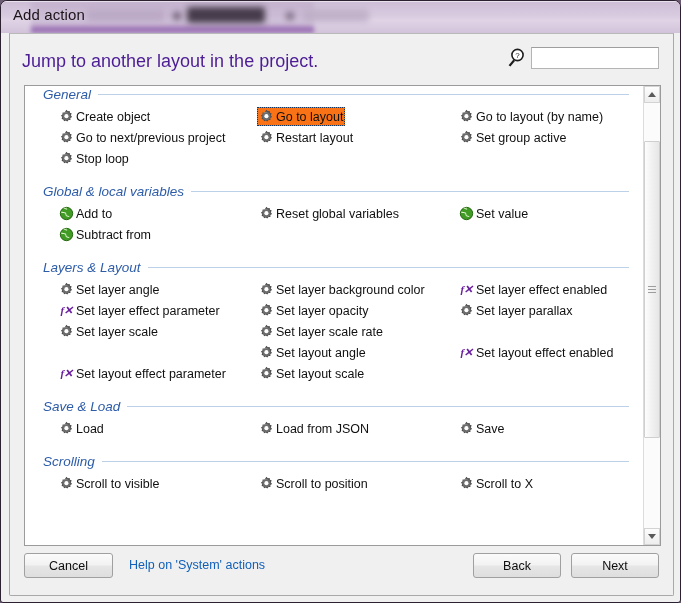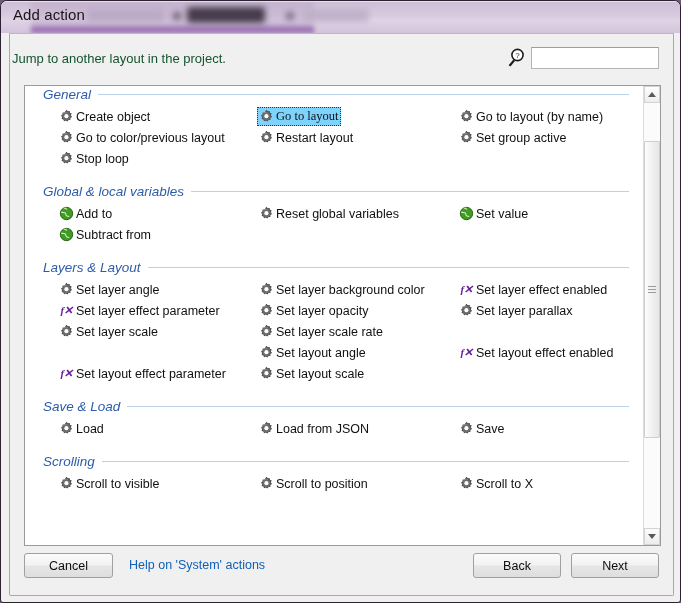--- a/index.html
+++ b/index.html
@@ -93,23 +93,23 @@
     background: #f0f0f0;
     border: 1px solid #a9a9a9;
     border-top: 1px solid #b9b9b9;
     box-sizing: border-box;
     border-radius: 0 0 2px 2px;
   }
 
   
   #desc {
     position: absolute;
-    left: 2px; top: 17px;
-    font-size: 13px;
-    color: #14532d;
+    left: 12px; top: 17px;
+    font-size: 18px;
+    color: #4c1d95;
     white-space: nowrap;
   }
   #search-wrap {
     position: absolute;
     right: 14px; top: 13px;
     display: flex;
     align-items: center;
   }
   #search-icon {
     width: 22px; height: 22px;
@@ -196,24 +196,23 @@
   }
   .cell.c0 { left: 32px; }
   .cell.c1 { left: 232px; }
   .cell.c2 { left: 432px; }
   .cell .lbl {
     font-size: 12.5px;
     color: #101010;
     padding-left: 2px;
   }
   .cell.selected {
-    background: #7dd3fc;
+    background: #f97316;
     outline: 1px dotted #17365d;
     outline-offset: -1px;
-    font-family: Liberation Serif, serif;
   }
   .icon {
     width: 15px; height: 15px;
     flex: 0 0 auto;
     display: block;
   }
   .icon-fx {
     width: 15px; height: 15px;
     flex: 0 0 auto;
     font-size: 12.5px;
@@ -376,21 +375,21 @@
                   </div>
                 </div>
                 <div class="row">
                   <div class="cell c0">
                     <svg class="icon" viewBox="0 0 16 16">
                       <path d="M8 0.9 9.3 2.5 11.4 2.0 11.6 4.1 13.6 4.9 12.6 6.7 13.9 8.4 12.1 9.5 12.2 11.6 10.1 11.6 8.9 13.4 7.2 12.3 5.3 13.1 4.8 11.1 2.8 10.6 3.3 8.6 2.1 7.0 3.8 5.9 3.8 3.8 5.9 3.9 7.0 2.1z" fill="#4a4a4a"></path>
                       <circle cx="7.9" cy="7.6" r="4.3" fill="#6d6d6d"></circle>
                       <circle cx="7.9" cy="7.6" r="2.2" fill="#ffffff"></circle>
                       <path d="M4.6 4.3a4.4 4.4 0 0 1 5.6-.6c-2.2-.4-4.1.0-5.6.6z" fill="#a6a6a6"></path>
                     </svg>
-                    <span class="lbl">Go to color/previous layout</span>
+                    <span class="lbl">Go to next/previous project</span>
                   </div>
                   <div class="cell c1">
                     <svg class="icon" viewBox="0 0 16 16">
                       <path d="M8 0.9 9.3 2.5 11.4 2.0 11.6 4.1 13.6 4.9 12.6 6.7 13.9 8.4 12.1 9.5 12.2 11.6 10.1 11.6 8.9 13.4 7.2 12.3 5.3 13.1 4.8 11.1 2.8 10.6 3.3 8.6 2.1 7.0 3.8 5.9 3.8 3.8 5.9 3.9 7.0 2.1z" fill="#4a4a4a"></path>
                       <circle cx="7.9" cy="7.6" r="4.3" fill="#6d6d6d"></circle>
                       <circle cx="7.9" cy="7.6" r="2.2" fill="#ffffff"></circle>
                       <path d="M4.6 4.3a4.4 4.4 0 0 1 5.6-.6c-2.2-.4-4.1.0-5.6.6z" fill="#a6a6a6"></path>
                     </svg>
                     <span class="lbl">Restart layout</span>
                   </div>

